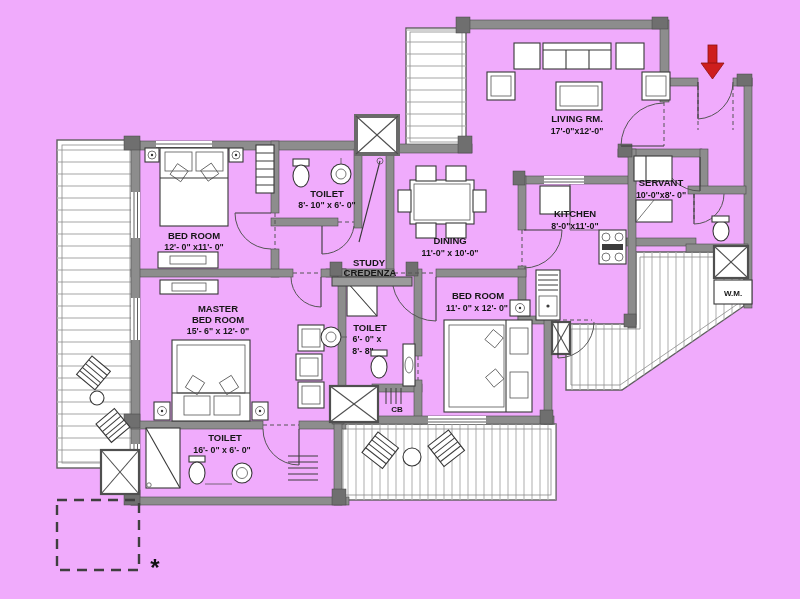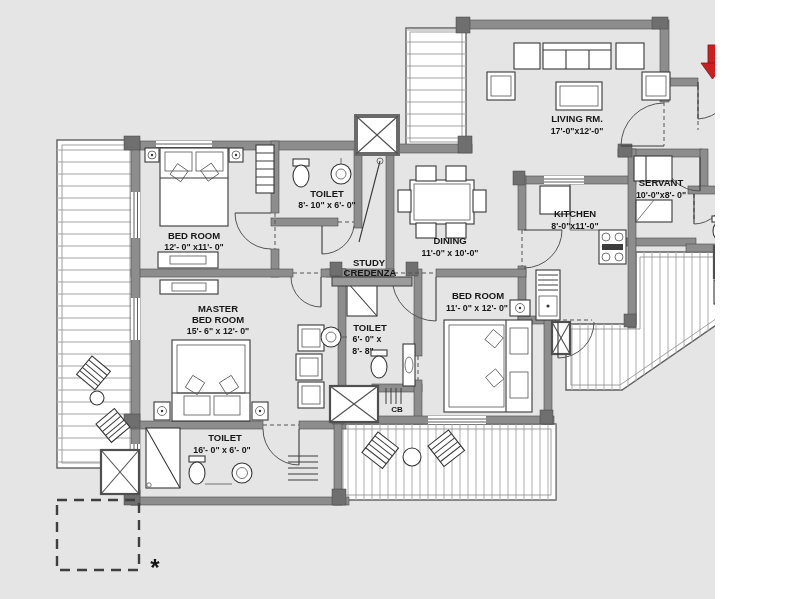--- a/index.html
+++ b/index.html
@@ -1,16 +1,16 @@
 <!DOCTYPE html>
 <html><head>
 <meta charset="utf-8">
 <style>
   html,body{margin:0;padding:0;background:#fff;}
-  .stage{position:relative;width:715px;height:599px;background:#e5e5e5;overflow:hidden;}
+  .stage{position:relative;width:800px;height:599px;background:#f0abfc;overflow:hidden;}
   svg{display:block;}
   .w{fill:#8d8d8d;stroke:#4a4a4a;stroke-width:.6;}
   .c{fill:#6f6f6f;stroke:#454545;stroke-width:.5;}
   .f{fill:none;stroke:#383838;stroke-width:1.1;}
   .fw{fill:#fff;stroke:#383838;stroke-width:1.1;}
   .thin{fill:none;stroke:#555;stroke-width:.8;}
   .arc{fill:none;stroke:#555;stroke-width:1;}
   .dash{fill:none;stroke:#555;stroke-width:1;stroke-dasharray:4 3;}
   .deck{stroke:#5f5f5f;stroke-width:1.4;}
   .deck2{fill:none;stroke:#8a8a8a;stroke-width:.8;}

